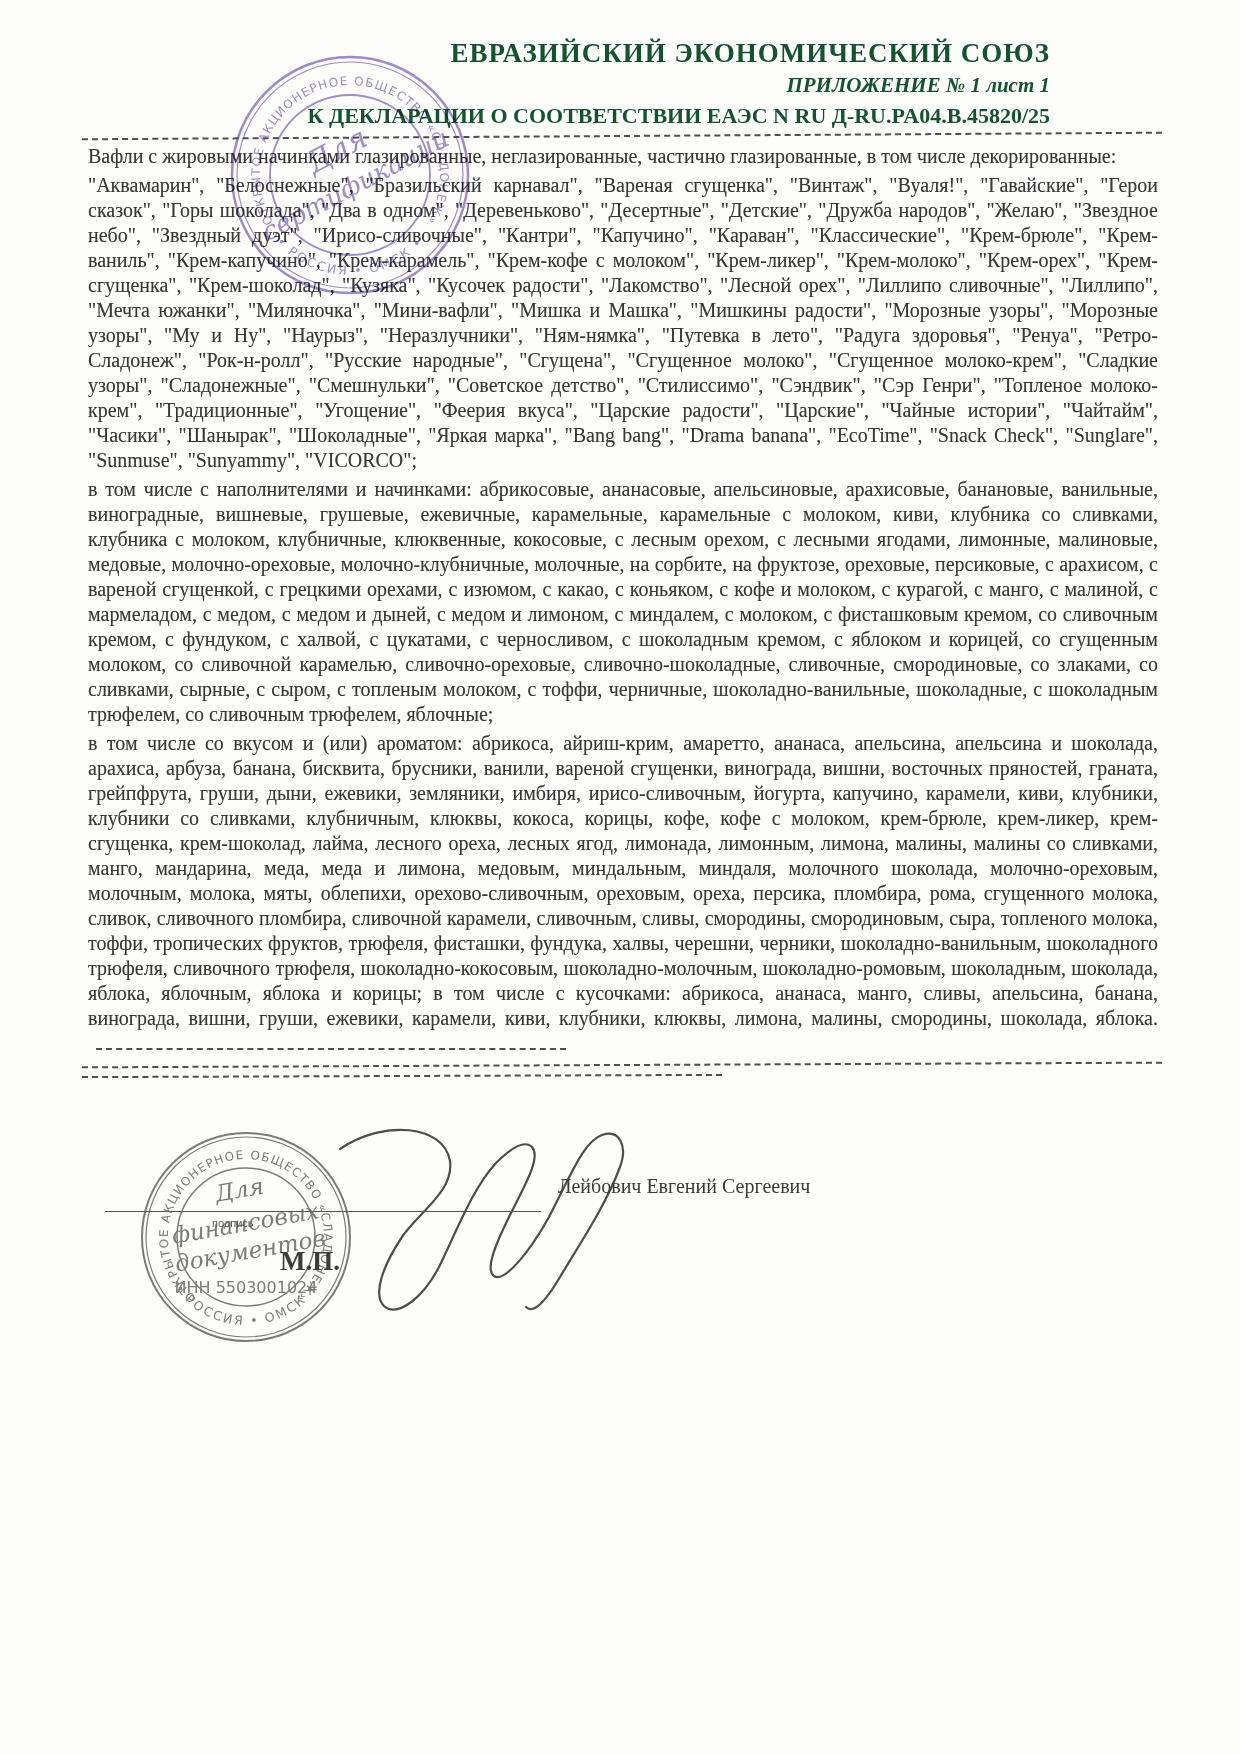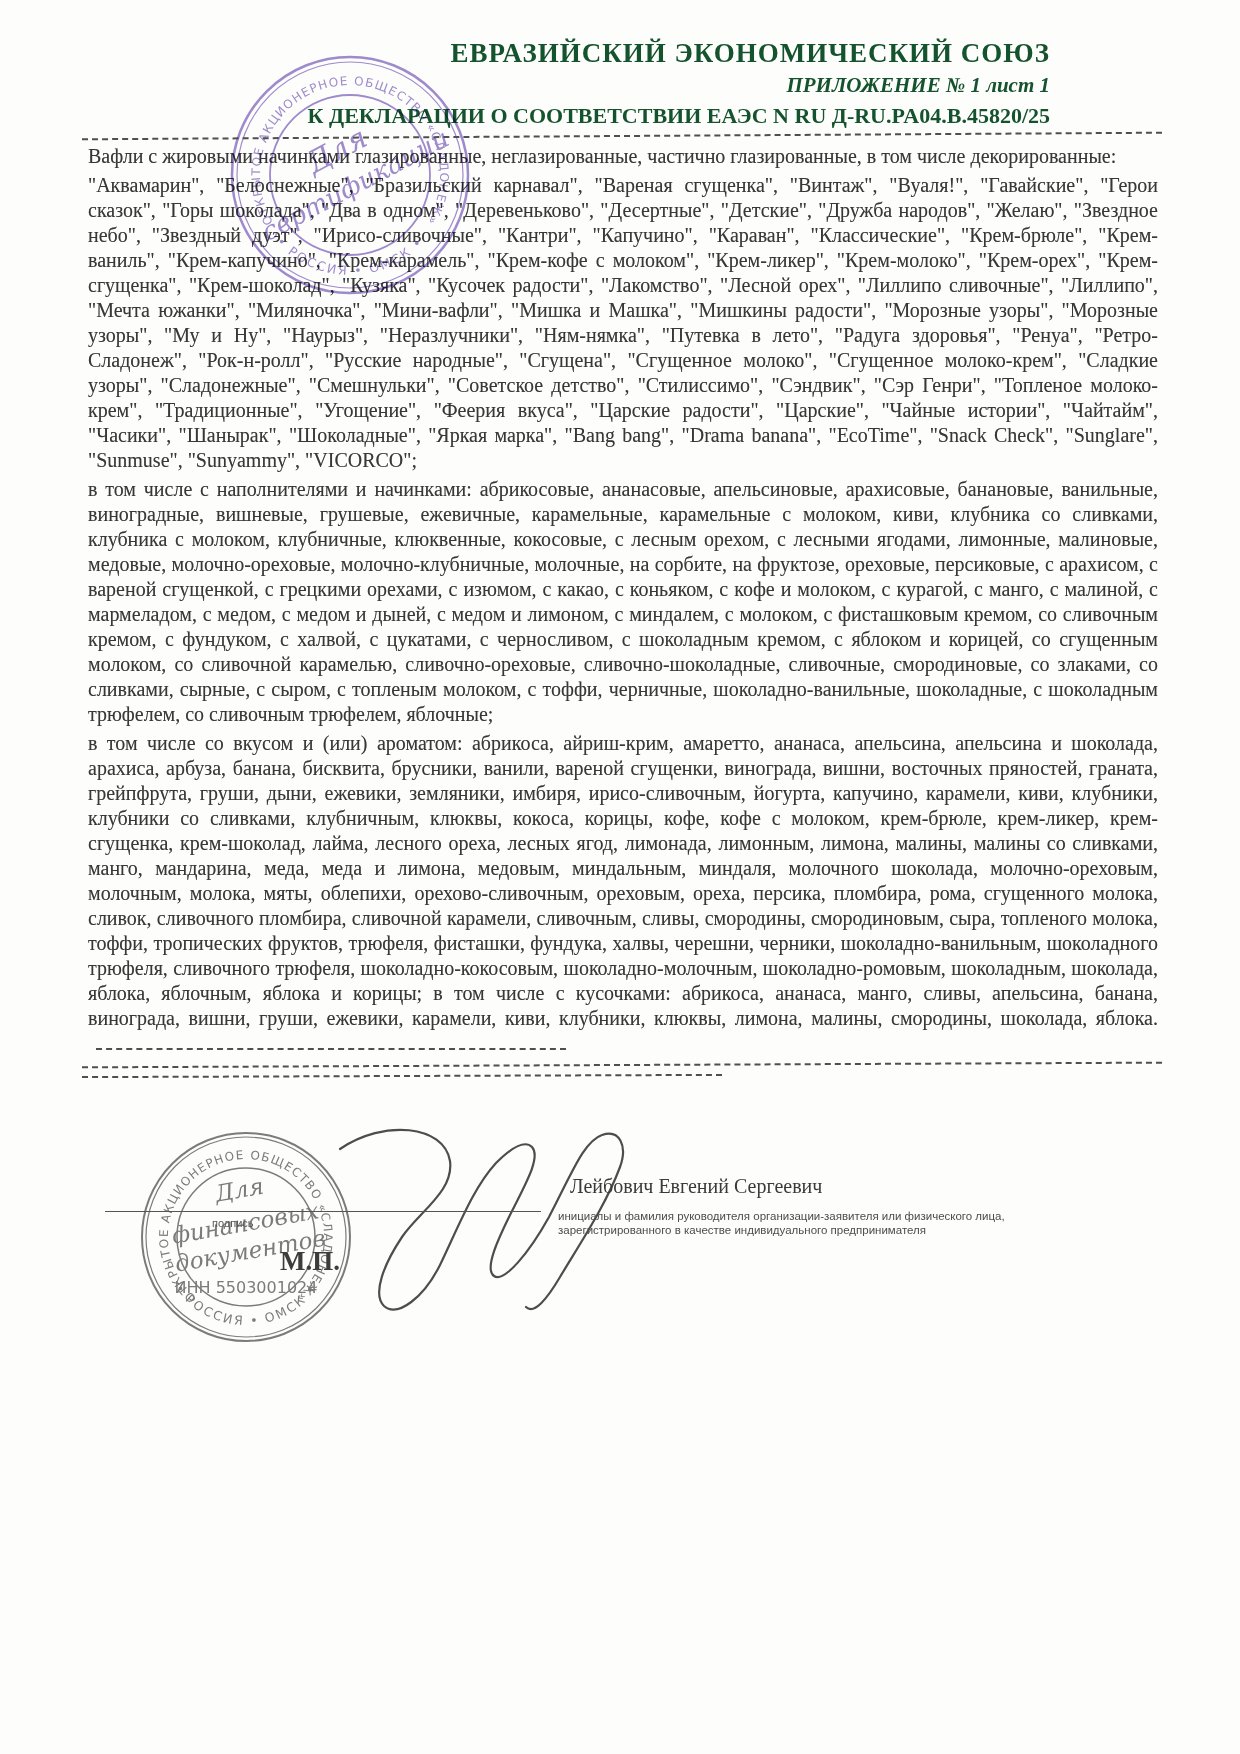--- a/index.html
+++ b/index.html
@@ -15,21 +15,21 @@
   .sep.half{width:640px;margin-top:9px;transform:rotate(-0.2deg);}
   .bodytext{margin:7px 78px 0 84px;font-size:20px;line-height:25px;text-align:justify;
             color:#383838;text-shadow:0 0 0.5px rgba(40,40,40,.35);}
   .bodytext p{margin:4px;}
   .dashfill{display:inline-block;width:470px;height:14px;border-bottom:2px dashed #4f4f4f;margin-left:8px;}
   .sigblock{position:relative;height:300px;margin:14px 78px 0 84px;}
   .sigline{position:absolute;left:21px;top:120px;width:436px;border-top:1.6px solid #555;}
   .siglabel{position:absolute;left:128px;top:126px;font-family:"Liberation Sans",sans-serif;
             font-size:11px;color:#5a5a5a;}
   .mp{position:absolute;left:196px;top:155px;font-size:27px;font-weight:bold;color:#3c3c3c;}
-  .signame{position:absolute;left:474px;top:84px;font-size:20px;color:#3a3a3a;margin-left:12px;}
+  .signame{position:absolute;left:474px;top:84px;font-size:20px;color:#3a3a3a;}
   .sigcaption{position:absolute;left:474px;top:118px;width:465px;font-family:"Liberation Sans",sans-serif;
               font-size:11.5px;line-height:14px;color:#4c4c4c;}
   .stamp{position:absolute;}
   .stamp.purple{left:200px;top:25px;opacity:.82;mix-blend-mode:multiply;}
   .stamp.gray{left:32px;top:16px;opacity:.9;mix-blend-mode:multiply;}
   .scribble{position:absolute;left:240px;top:8px;}
   svg text{font-family:"DejaVu Sans","Liberation Sans",sans-serif;}
   .ringtext{font-size:12px;letter-spacing:1.2px;}
   .ringbottom{font-size:12.5px;letter-spacing:2.2px;}
   .scripttext{font-family:"DejaVu Serif",serif;font-style:italic;}
@@ -111,16 +111,15 @@
            C 217,58 202,84 188,112 C 174,140 160,170 170,177 C 180,184 205,154 225,118
            C 248,74 260,42 278,36 C 295,30 304,46 296,68 C 282,106 255,146 236,178
            C 223,200 210,216 202,208"></path>
     </svg>
 
     <div class="sigline"></div>
     <div class="siglabel">подпись</div>
     <div class="mp">М.П.</div>
 
     <div class="signame">Лейбович Евгений Сергеевич</div>
-    <div class="sigcaption">инициалы и фамилия руководителя организации-заявителя или физического лица, зарегистрированного в качестве индивидуального предпринимателя</div>
   </div>
 
 </div>
 
 </body></html>

